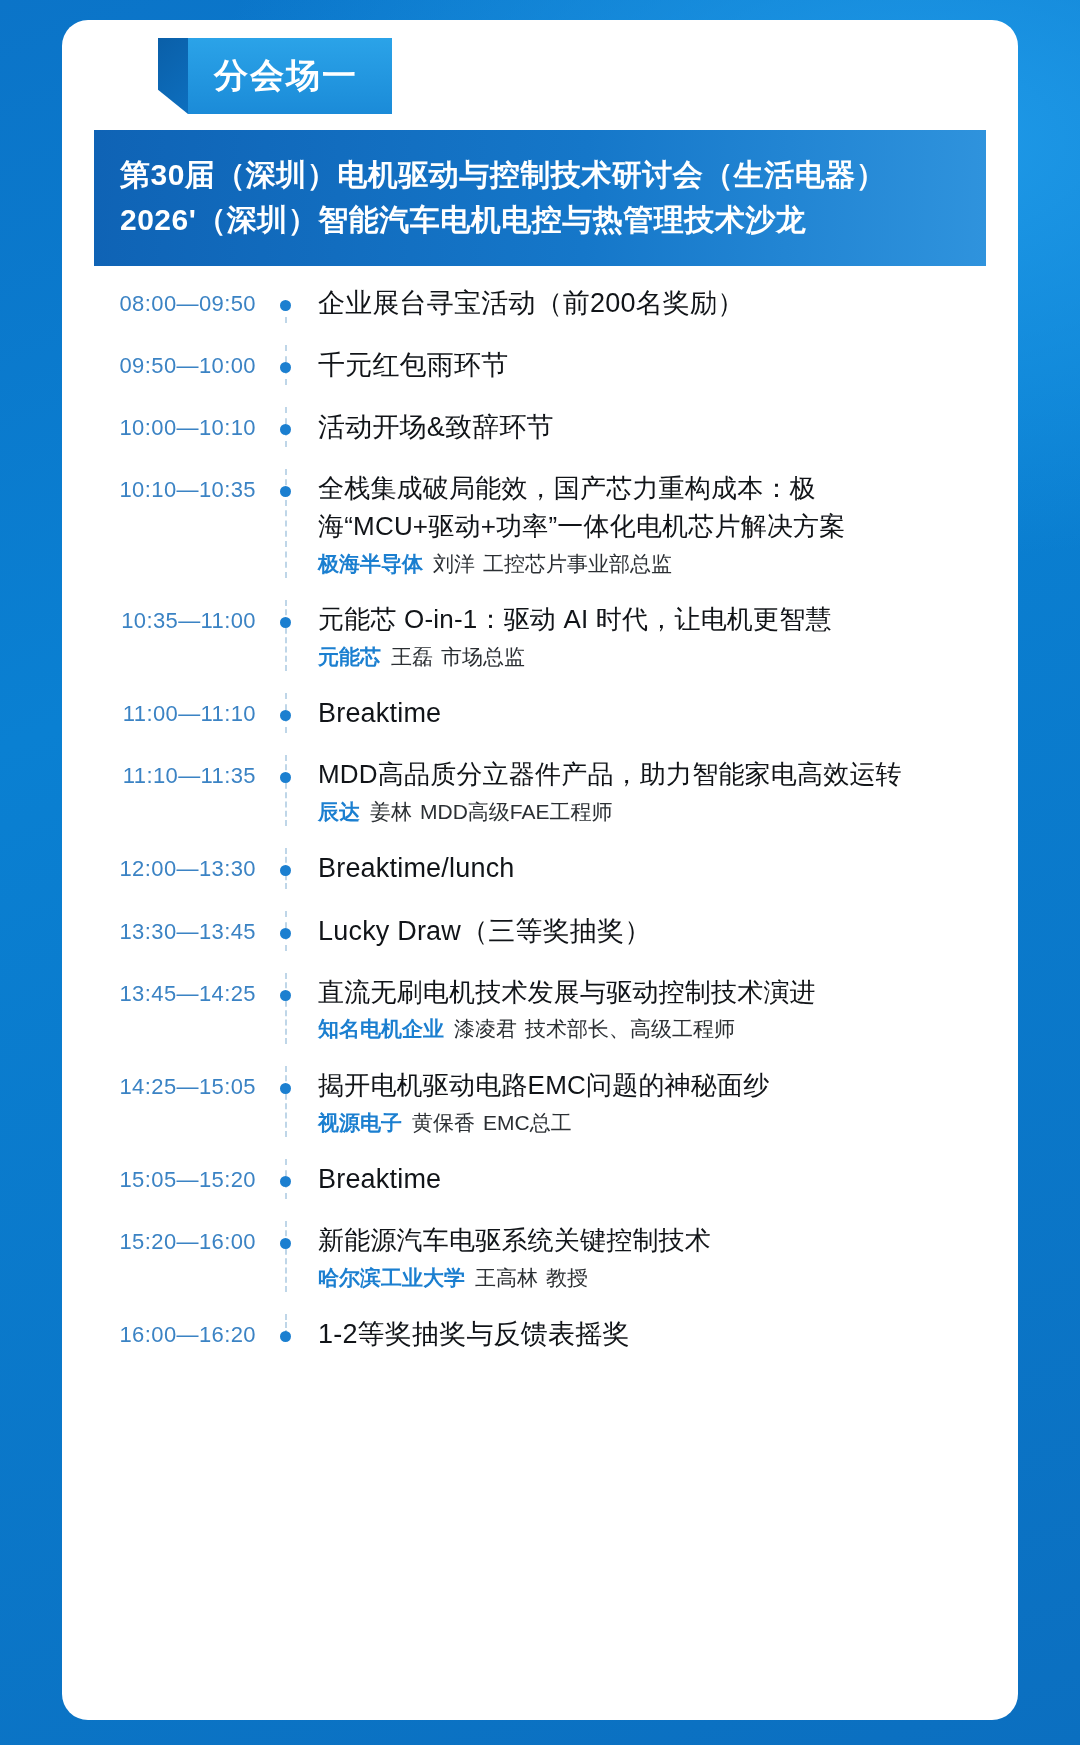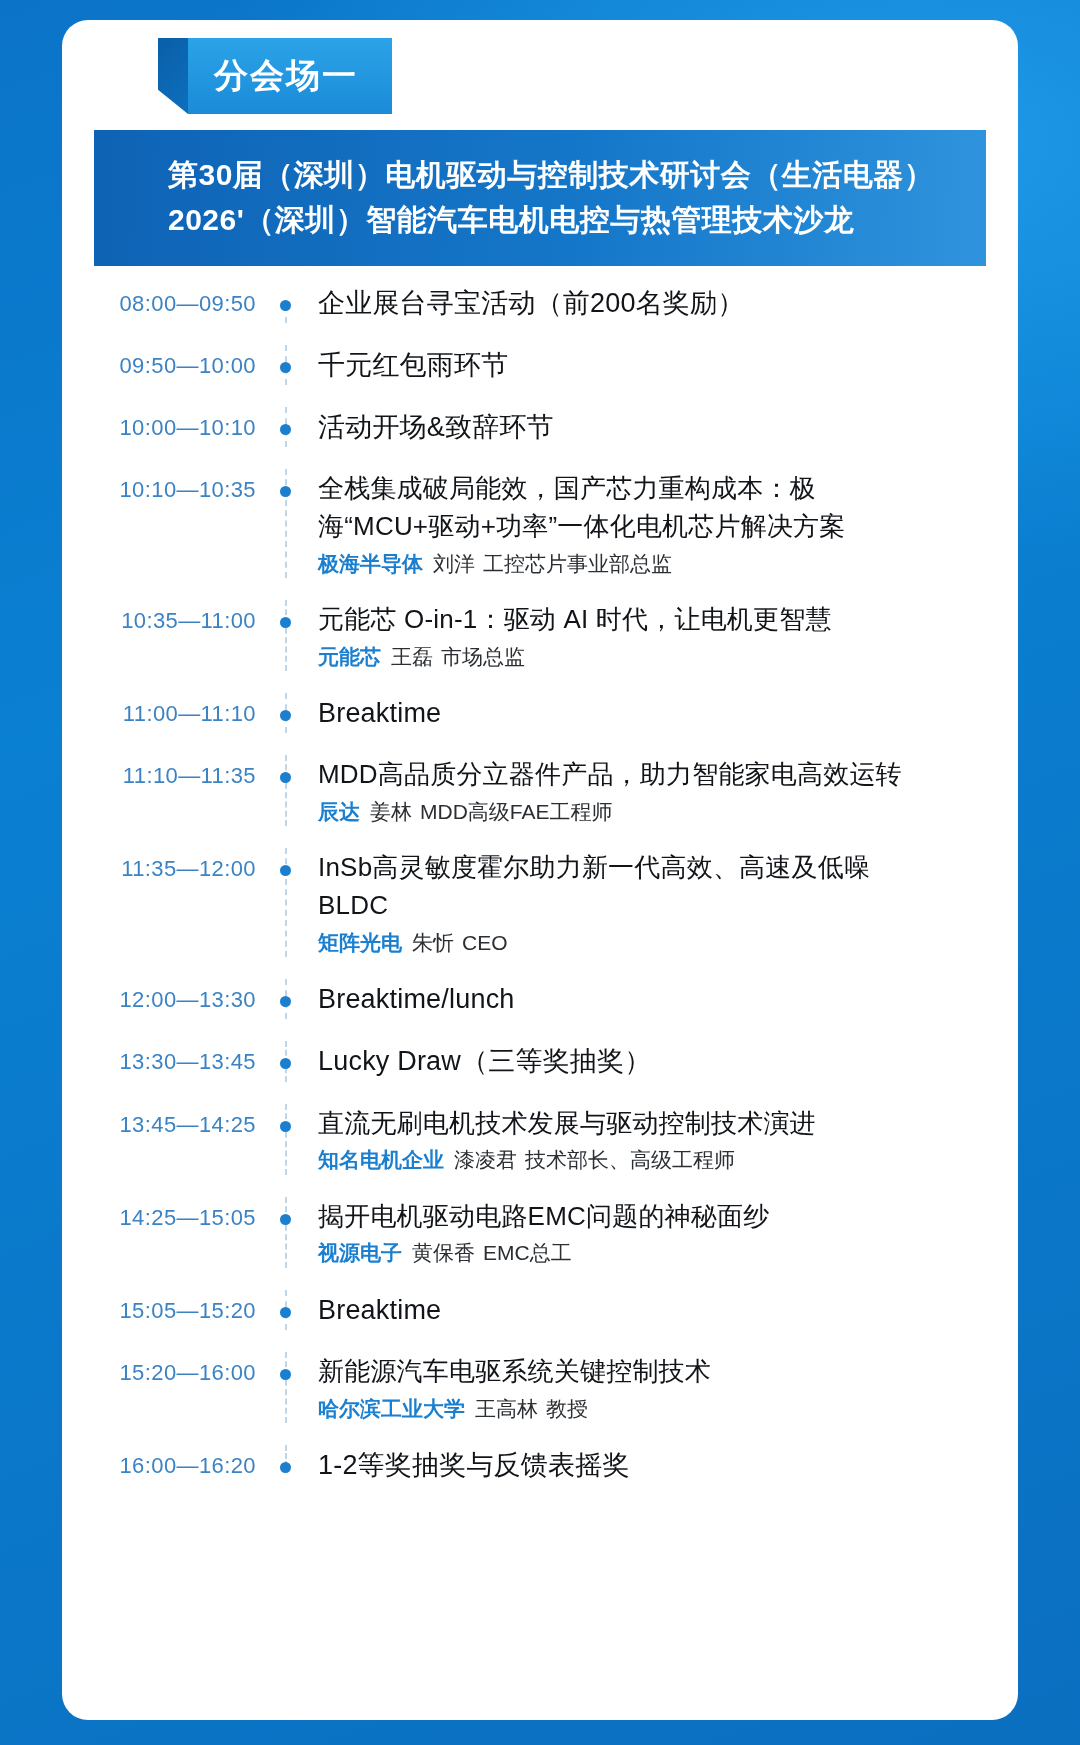--- a/index.html
+++ b/index.html
@@ -65,21 +65,20 @@
     background: linear-gradient(92deg, #0f63b5 0%, #1577c9 55%, #2f93dd 100%);
     padding: 22px 26px 24px 26px;
   }
   .title-line {
     color: #ffffff;
     font-size: 30px;
     font-weight: bold;
     line-height: 1.5;
     letter-spacing: 0.5px;
     white-space: nowrap;
-    margin-left: 48px;
   }
   
   .agenda {
     position: absolute;
     left: 0;
     top: 252px;
     width: 896px;
     padding: 0 30px 0 30px;
   }
   .row {
@@ -237,31 +236,20 @@
         <div class="time">11:10—11:35</div>
         <div class="marker">
           <div class="line"></div>
           <div class="dot"></div>
         </div>
         <div class="content">
           <div class="topic">MDD高品质分立器件产品，助力智能家电高效运转</div>
           <div class="speaker"><span class="org">辰达</span><span class="person">姜林</span><span class="role">MDD高级FAE工程师</span></div>
         </div>
       </div>
-      <div class="row">
-        <div class="time">11:35—12:00</div>
-        <div class="marker">
-          <div class="line"></div>
-          <div class="dot"></div>
-        </div>
-        <div class="content">
-          <div class="topic">InSb高灵敏度霍尔助力新一代高效、高速及低噪BLDC</div>
-          <div class="speaker"><span class="org">矩阵光电</span><span class="person">朱忻</span><span class="role">CEO</span></div>
-        </div>
-      </div>
       <div class="row plain">
         <div class="time">12:00—13:30</div>
         <div class="marker">
           <div class="line"></div>
           <div class="dot"></div>
         </div>
         <div class="content">
           <div class="topic">Breaktime/lunch</div>
         </div>
       </div>

